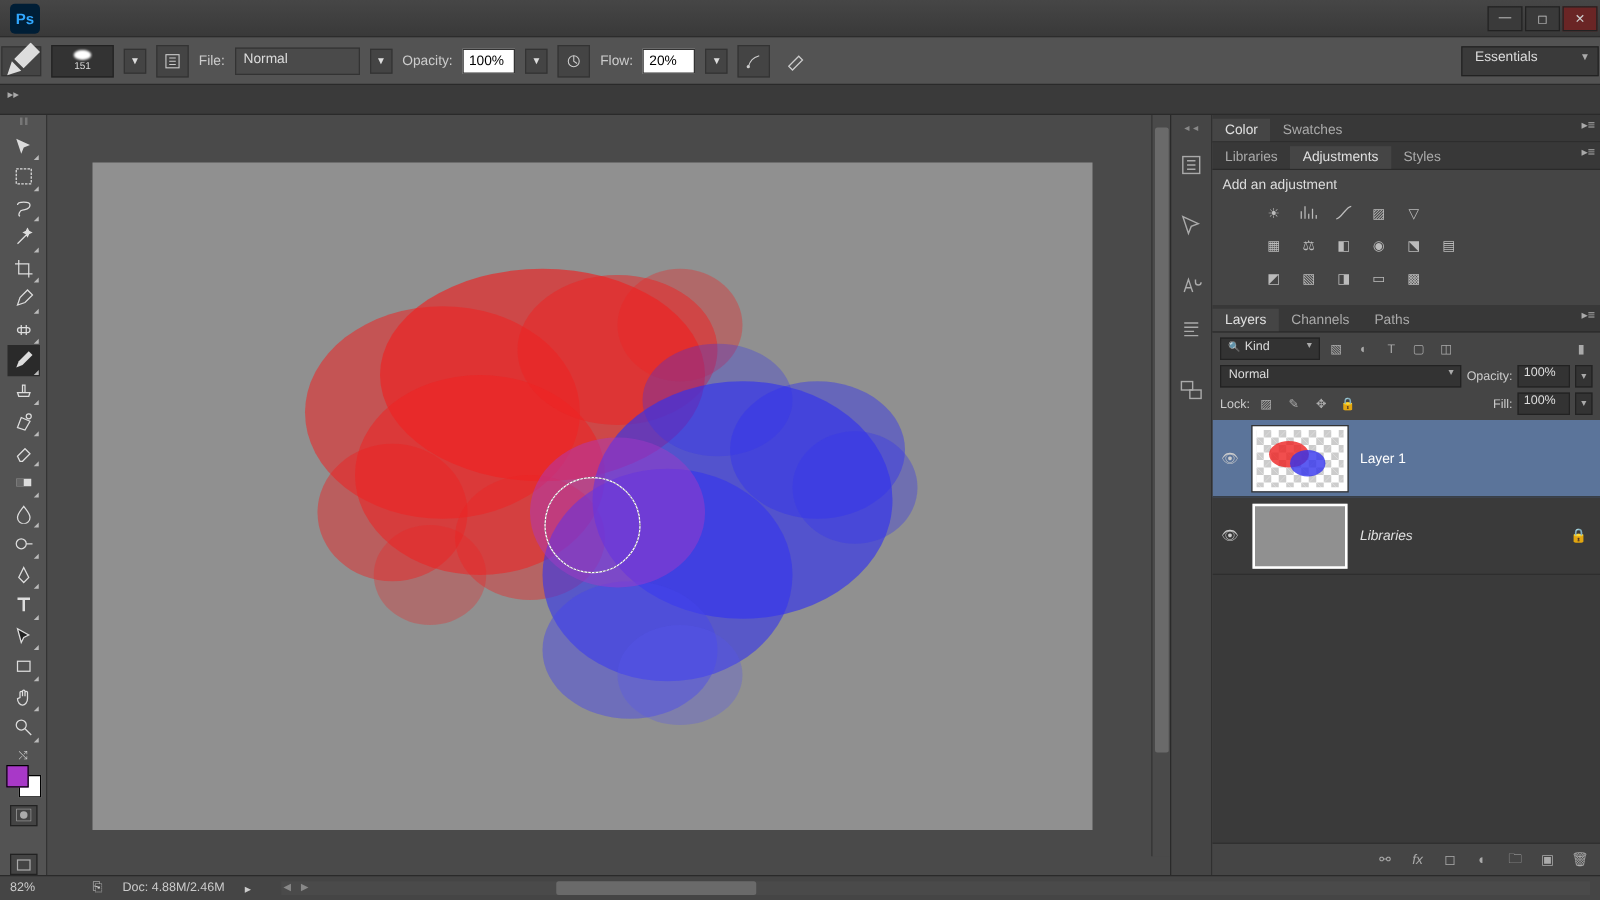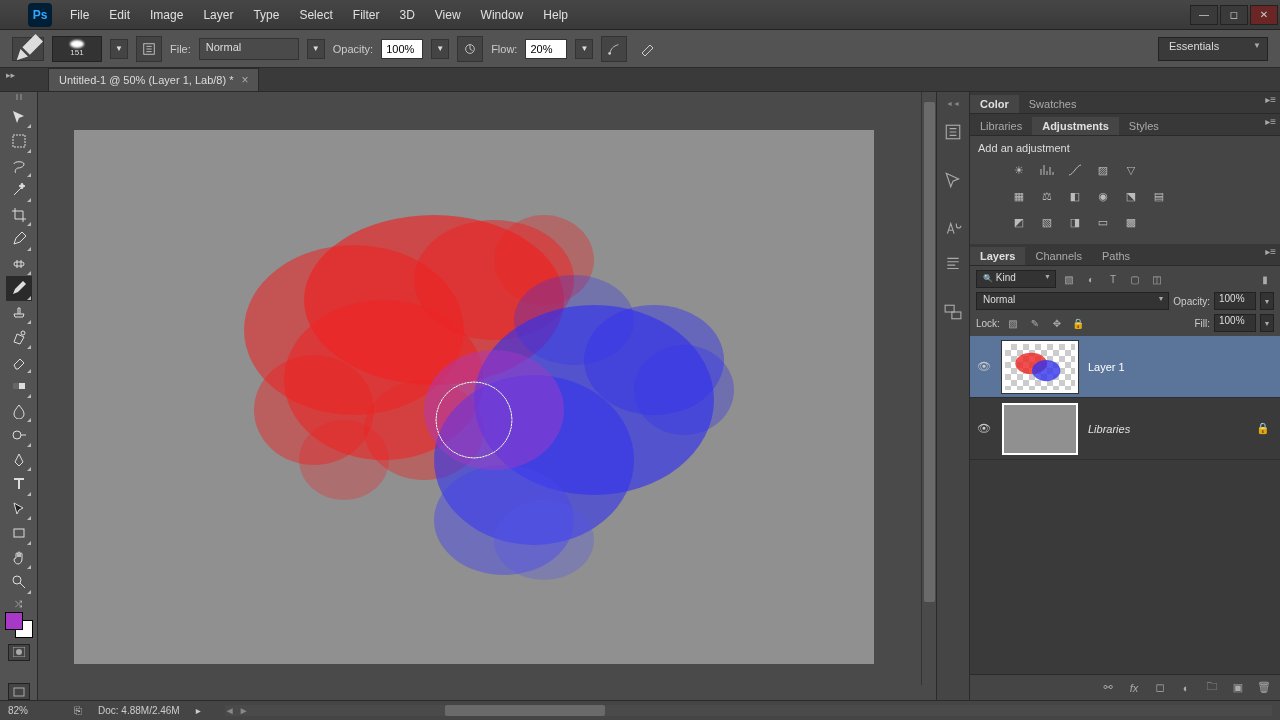--- a/index.html
+++ b/index.html
@@ -1,28 +1,28 @@
 <!DOCTYPE html>
 <html><head>
 <meta charset="utf-8">
 <style>
 * { margin: 0; padding: 0; box-sizing: border-box; user-select: none; }
 body { font-family: "Segoe UI", Tahoma, sans-serif; font-size: 11px; background: #535353; width: 1280px; height: 720px; overflow: hidden; color: #e0e0e0; }
 
 
-.titlebar { height: 30px; background: linear-gradient(#464646, #393939); display: flex; align-items: center; border-bottom: 1px solid #222; padding-left: 20px; }
+.titlebar { height: 30px; background: linear-gradient(#464646, #393939); display: flex; align-items: center; border-bottom: 1px solid #222; }
 .app-icon { width: 24px; height: 24px; margin: 0 8px; background: #001e36; border-radius: 4px; display: flex; align-items: center; justify-content: center; color: #31a8ff; font-weight: bold; font-size: 12px; }
 .menu-bar { display: flex; gap: 0; }
 .menu-item { padding: 4px 10px; color: #e0e0e0; font-size: 12px; cursor: default; }
 .window-controls { margin-left: auto; display: flex; }
 .win-ctrl { width: 28px; height: 20px; background: #3a3a3a; border: 1px solid #222; margin-right: 2px; display: flex; align-items: center; justify-content: center; font-size: 10px; color: #ccc; }
 .win-close { background: #6a2525; }
 
 
-.options-bar { height: 38px; background: #535353; border-bottom: 1px solid #2a2a2a; display: flex; align-items: center; padding: 0 12px; gap: 8px; color: #ddd; font-size: 11px; }
+.options-bar { height: 38px; background: #535353; border-bottom: 1px solid #2a2a2a; display: flex; align-items: center; padding: 0 1px; gap: 8px; color: #ddd; font-size: 11px; }
 .opt-tool-icon { width: 32px; height: 24px; background: #444; border: 1px solid #333; display:flex;align-items:center;justify-content:center; }
 .opt-brush-preview { width: 50px; height: 26px; background: #333; border: 1px solid #222; display: flex; flex-direction: column; align-items: center; justify-content: center; font-size: 8px; }
 .opt-brush-dot { width: 14px; height: 8px; border-radius: 50%; background: #fff; filter: blur(1px); }
 .opt-square { width: 26px; height: 26px; background: #444; border: 1px solid #333; display:flex;align-items:center;justify-content:center; }
 .opt-label { color: #ccc; }
 .opt-select { background: #4a4a4a; border: 1px solid #333; color: #ddd; padding: 2px 22px 2px 6px; height: 22px; position: relative; min-width: 100px; }
 .opt-input { background: #fff; border: 1px solid #333; color: #000; width: 42px; height: 20px; padding: 0 4px; font-size: 11px; }
 .opt-dd { width: 18px; height: 20px; background: #444; border: 1px solid #333; display:flex;align-items:center;justify-content:center; font-size:8px; }
 .work-select { margin-left: auto; background: #3a3a3a; border: 1px solid #222; padding: 2px 20px 2px 10px; height: 24px; min-width: 110px; color: #ddd; position:relative; }
 .work-select::after { content:"▼"; position:absolute; right:6px; top:3px; font-size:8px; color:#aaa; }
@@ -64,21 +64,21 @@
 .dock-strip { width: 34px; background: #454545; border-left: 1px solid #2a2a2a; border-right: 1px solid #2a2a2a; display: flex; flex-direction: column; align-items: center; padding-top: 8px; gap: 0; }
 .dock-grip { height:8px; width:24px; margin-bottom:6px; display:flex;justify-content:center;}
 .dock-grip::before{content:"◄◄";font-size:7px;color:#888;}
 .dock-icon { width: 26px; height: 36px; display: flex; align-items: center; justify-content: center; color: #bbb; }
 .dock-sep { height: 12px; }
 
 
 .panels { width: 310px; background: #454545; display: flex; flex-direction: column; }
 .panel-tabs { display: flex; background: #383838; height: 22px; align-items: flex-end; border-bottom: 1px solid #2a2a2a; position:relative; }
 .panel-tab { padding: 3px 10px; font-size: 11px; color: #aaa; }
-.panel-tab.active { background: #454545; color: #e0e0e0; font-weight: bold; }
+.panel-tab.active { background: #454545; color: #e0e0e0; }
 .panel-menu { position:absolute; right:4px; top:2px; color:#aaa; font-size:10px; }
 .panel-body { background: #454545; padding: 6px 8px; }
 
 
 .adj-title { font-size: 11px; color: #ddd; margin-bottom: 6px; }
 .adj-row { display: flex; gap: 6px; margin-bottom: 6px; justify-content: flex-start; padding-left: 30px; }
 .adj-icon { width: 22px; height: 20px; display:flex;align-items:center;justify-content:center; color:#bbb; }
 
 
 .layers-panel { flex: 1; display: flex; flex-direction: column; }
@@ -107,33 +107,20 @@
 
 .status-bar { height: 20px; background: #454545; border-top: 1px solid #2a2a2a; display: flex; align-items: center; padding: 0 8px; gap: 16px; font-size: 10px; color: #ccc; }
 .status-zoom { width: 50px; }
 
 </style>
 </head>
 <body>
 
 <div class="titlebar">
   <div class="app-icon">Ps</div>
-  <div class="menu-bar">
-    <div class="menu-item">File</div>
-    <div class="menu-item">Edit</div>
-    <div class="menu-item">Image</div>
-    <div class="menu-item">Layer</div>
-    <div class="menu-item">Type</div>
-    <div class="menu-item">Select</div>
-    <div class="menu-item">Filter</div>
-    <div class="menu-item">3D</div>
-    <div class="menu-item">View</div>
-    <div class="menu-item">Window</div>
-    <div class="menu-item">Help</div>
-  </div>
   <div class="window-controls">
     <div class="win-ctrl">—</div>
     <div class="win-ctrl">◻</div>
     <div class="win-ctrl win-close">✕</div>
   </div>
 </div>
 
 <div class="options-bar">
   <div class="opt-tool-icon">
     <svg viewBox="0 0 16 16">
@@ -175,24 +162,20 @@
   <div class="opt-square" style="background:transparent;border:none">
     <svg viewBox="0 0 16 16" width="16" height="16">
         <path d="M2 12 L10 4 L13 7 L5 15 Z" fill="none" stroke="#ccc"></path>
       </svg>
   </div>
   <div class="work-select">Essentials</div>
 </div>
 
 <div class="doc-tab-bar">
   <div class="doc-tab-expand">▸▸</div>
-  <div class="doc-tab">
-    <span>Untitled-1 @ 50% (Layer 1, Lab/8) *</span>
-    <span class="doc-tab-close">×</span>
-  </div>
 </div>
 
 <div class="main">
 
   <div class="toolbox">
     <div class="toolbox-grip">
         <span></span>
         <span></span>
       </div>
     <div class="tool-btn">

